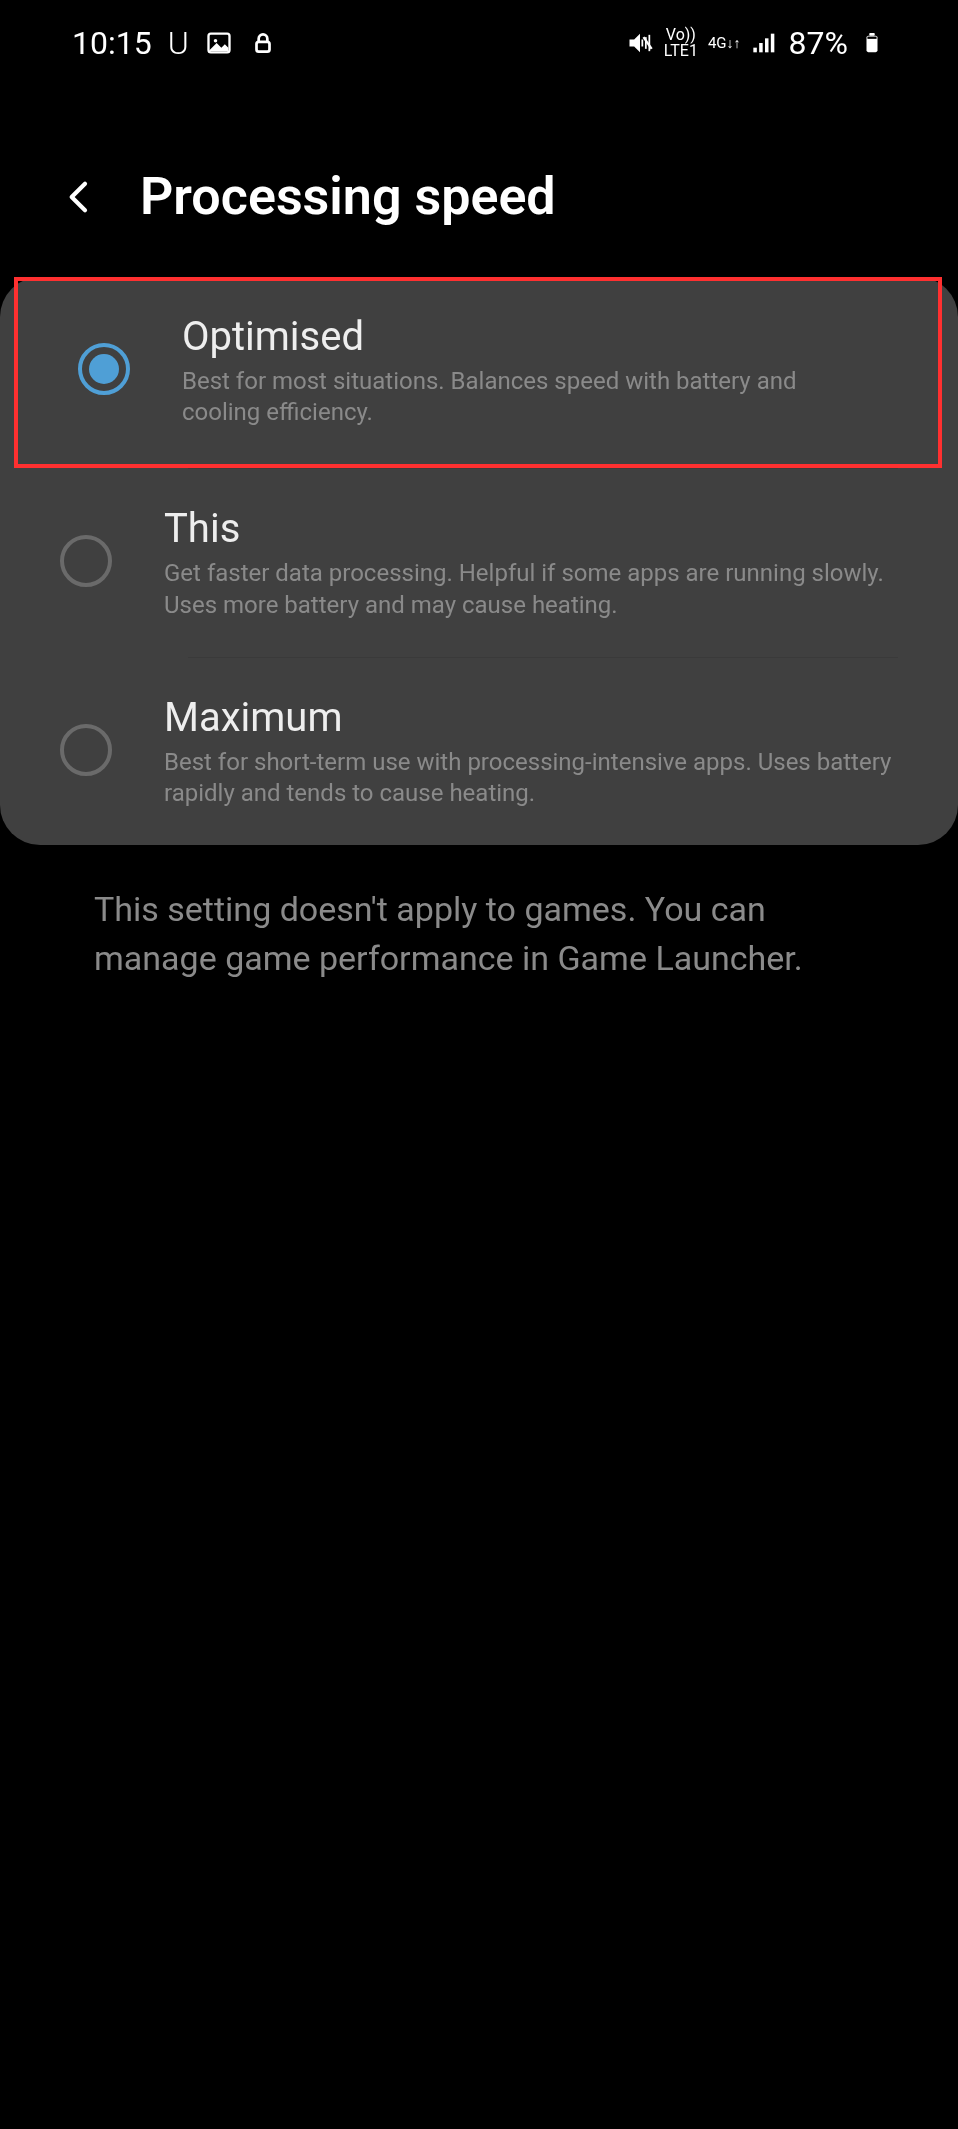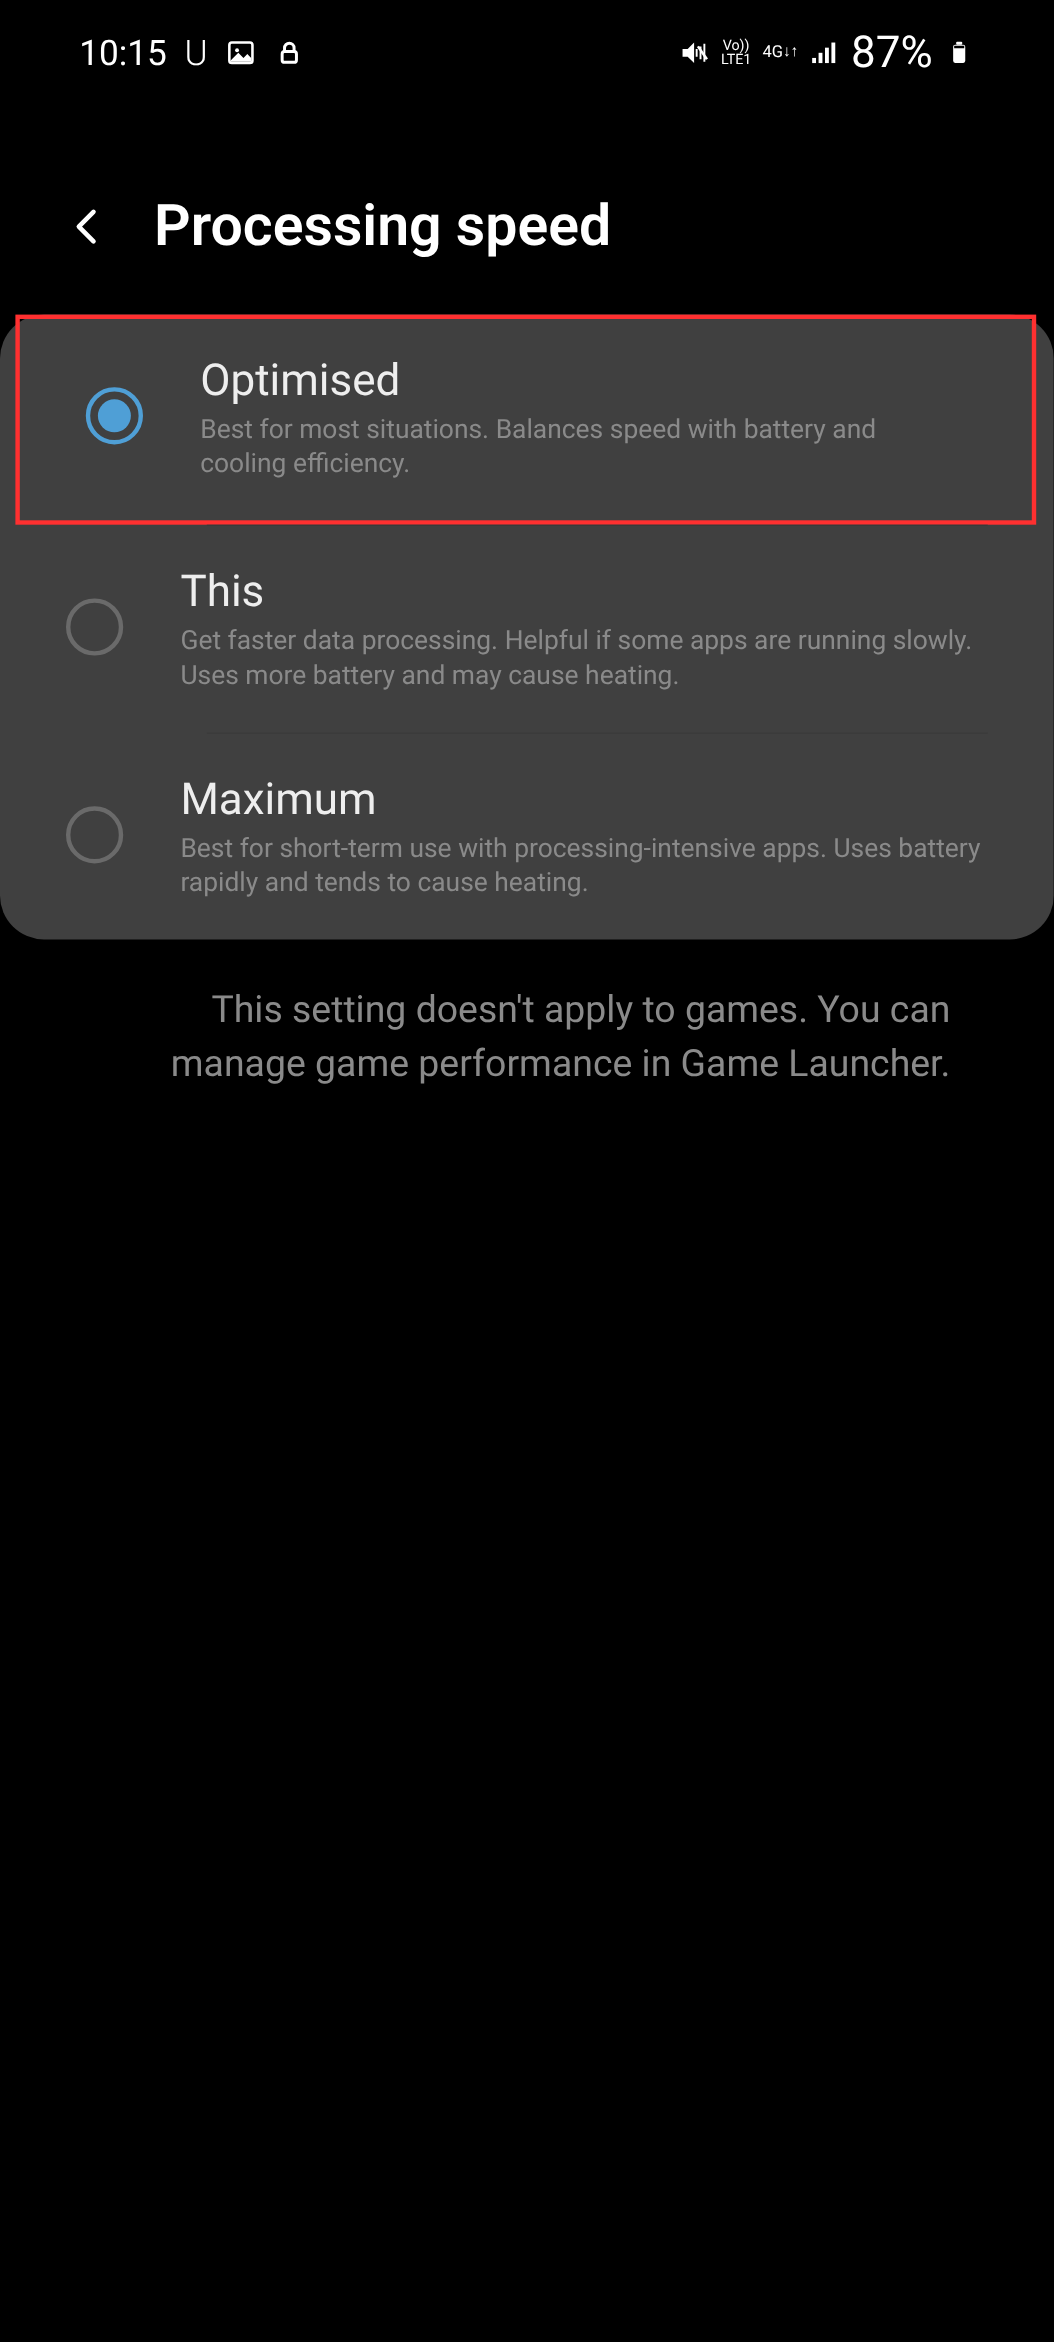--- a/index.html
+++ b/index.html
@@ -110,21 +110,20 @@
       height: 1px;
       background: #3a3a3a;
       margin-left: 188px;
       margin-right: 60px;
     }
     .footer-note {
       padding: 40px 94px 0 94px;
       font-size: 34px;
       color: #8a8a8a;
       line-height: 1.45;
-      text-align: right;
     }
     .card-wrapper {
       background: #404040;
       border-radius: 40px;
       margin: 10px 0px 0 0px;
     }
   </style>
 </head>
 <body>
 
@@ -149,37 +148,37 @@
   <div class="status-right">
     <span class="status-icon">
       <svg viewBox="0 0 24 24" width="28" height="28" fill="#ffffff">
           <path d="M3 9 L7 9 L12 4 L12 20 L7 15 L3 15 Z"></path>
           <line x1="15" y1="7" x2="22" y2="17" stroke="#fff" stroke-width="2"></line>
           <line x1="14" y1="9" x2="14" y2="15" stroke="#fff" stroke-width="1.5"></line>
           <line x1="17" y1="7" x2="17" y2="17" stroke="#fff" stroke-width="1.5"></line>
           <line x1="20" y1="5" x2="20" y2="19" stroke="#fff" stroke-width="1.5"></line>
         </svg>
     </span>
-    <span style="display:flex;flex-direction:column;line-height:1;font-size:13px;text-align:center;">
+    <span style="display:flex;flex-direction:column;line-height:1;font-size:16px;text-align:center;">
       <span>Vo))</span>
       <span>LTE1</span>
     </span>
     <span style="display:flex;flex-direction:row;line-height:1;font-size:15px;text-align:center;">
       <span>4G</span>
       <span style="font-size:14px;">↓↑</span>
     </span>
     <span class="status-icon">
       <svg viewBox="0 0 24 24" width="28" height="28" fill="#ffffff">
           <rect x="2" y="16" width="3" height="4"></rect>
           <rect x="7" y="12" width="3" height="8"></rect>
           <rect x="12" y="8" width="3" height="12"></rect>
           <rect x="17" y="4" width="3" height="16"></rect>
         </svg>
     </span>
-    <span style="font-size:40px;">87%</span>
+    <span style="font-size:32px;">87%</span>
     <span class="status-icon">
       <svg viewBox="0 0 24 24" width="22" height="30">
           <rect x="6" y="4" width="12" height="18" rx="2" fill="#ffffff"></rect>
           <rect x="9" y="1" width="6" height="3" rx="1" fill="#ffffff"></rect>
           <rect x="7" y="5" width="10" height="2.5" fill="#000"></rect>
         </svg>
     </span>
   </div>
 </div>
 

